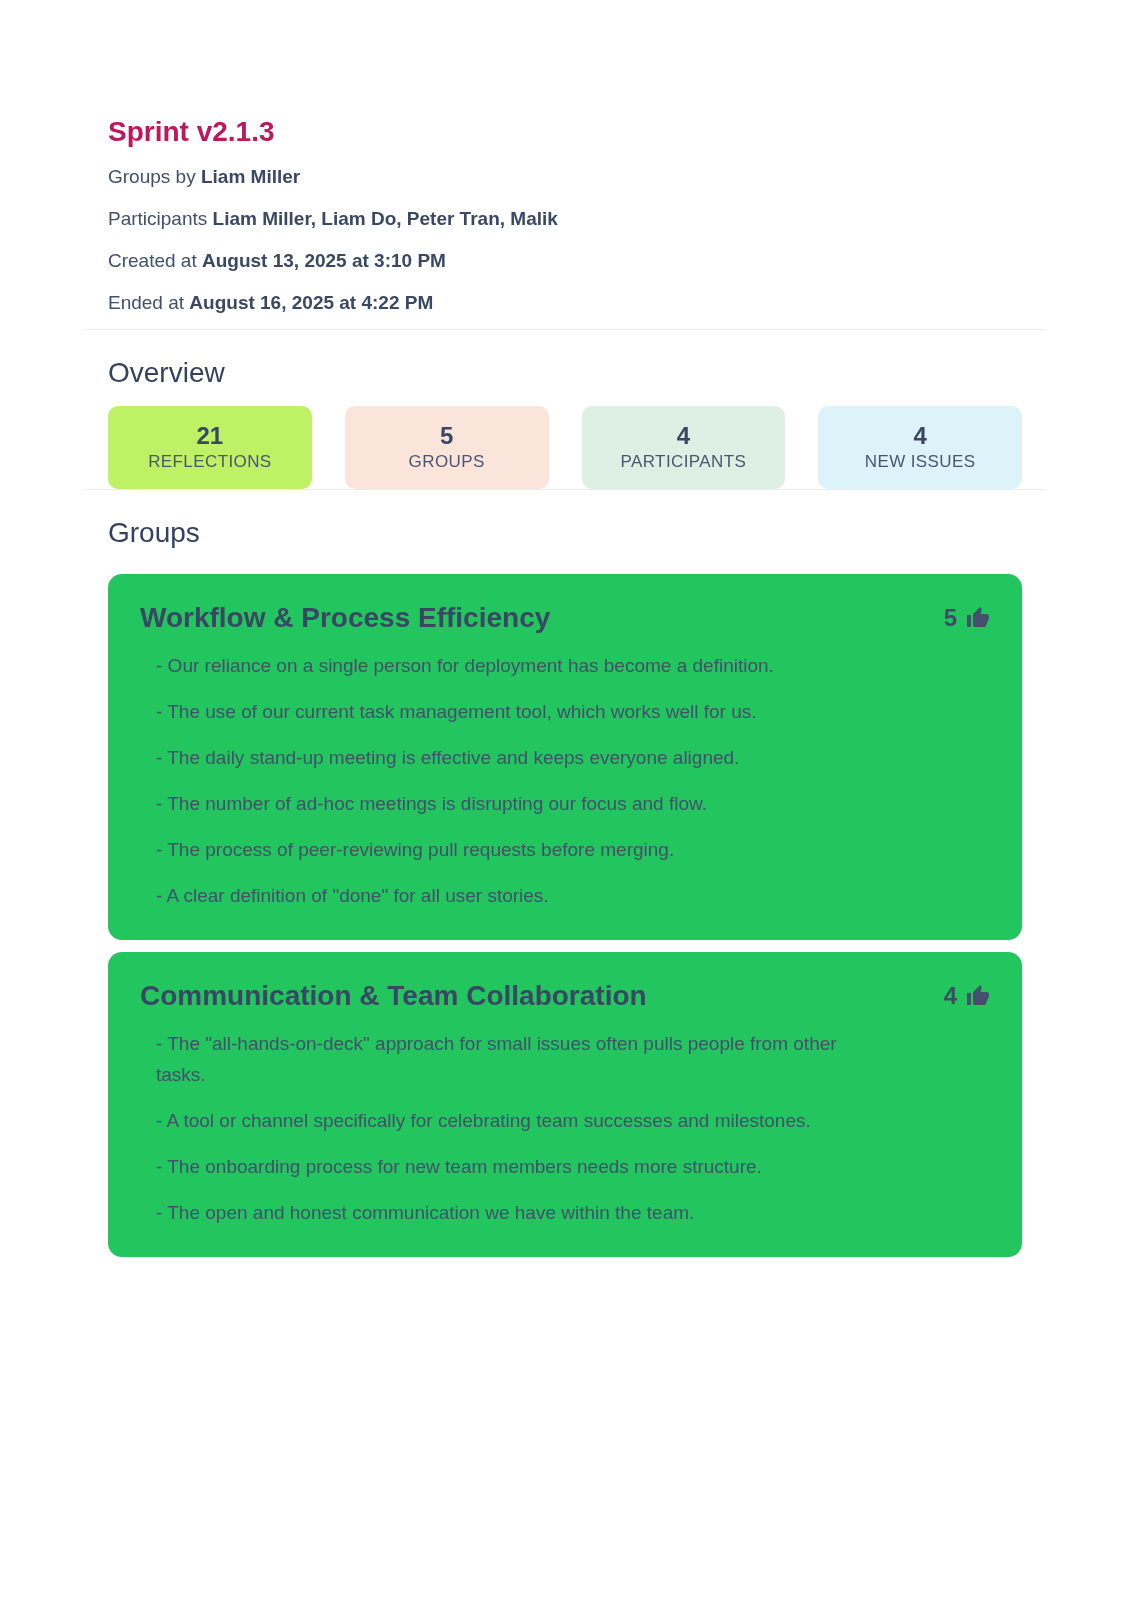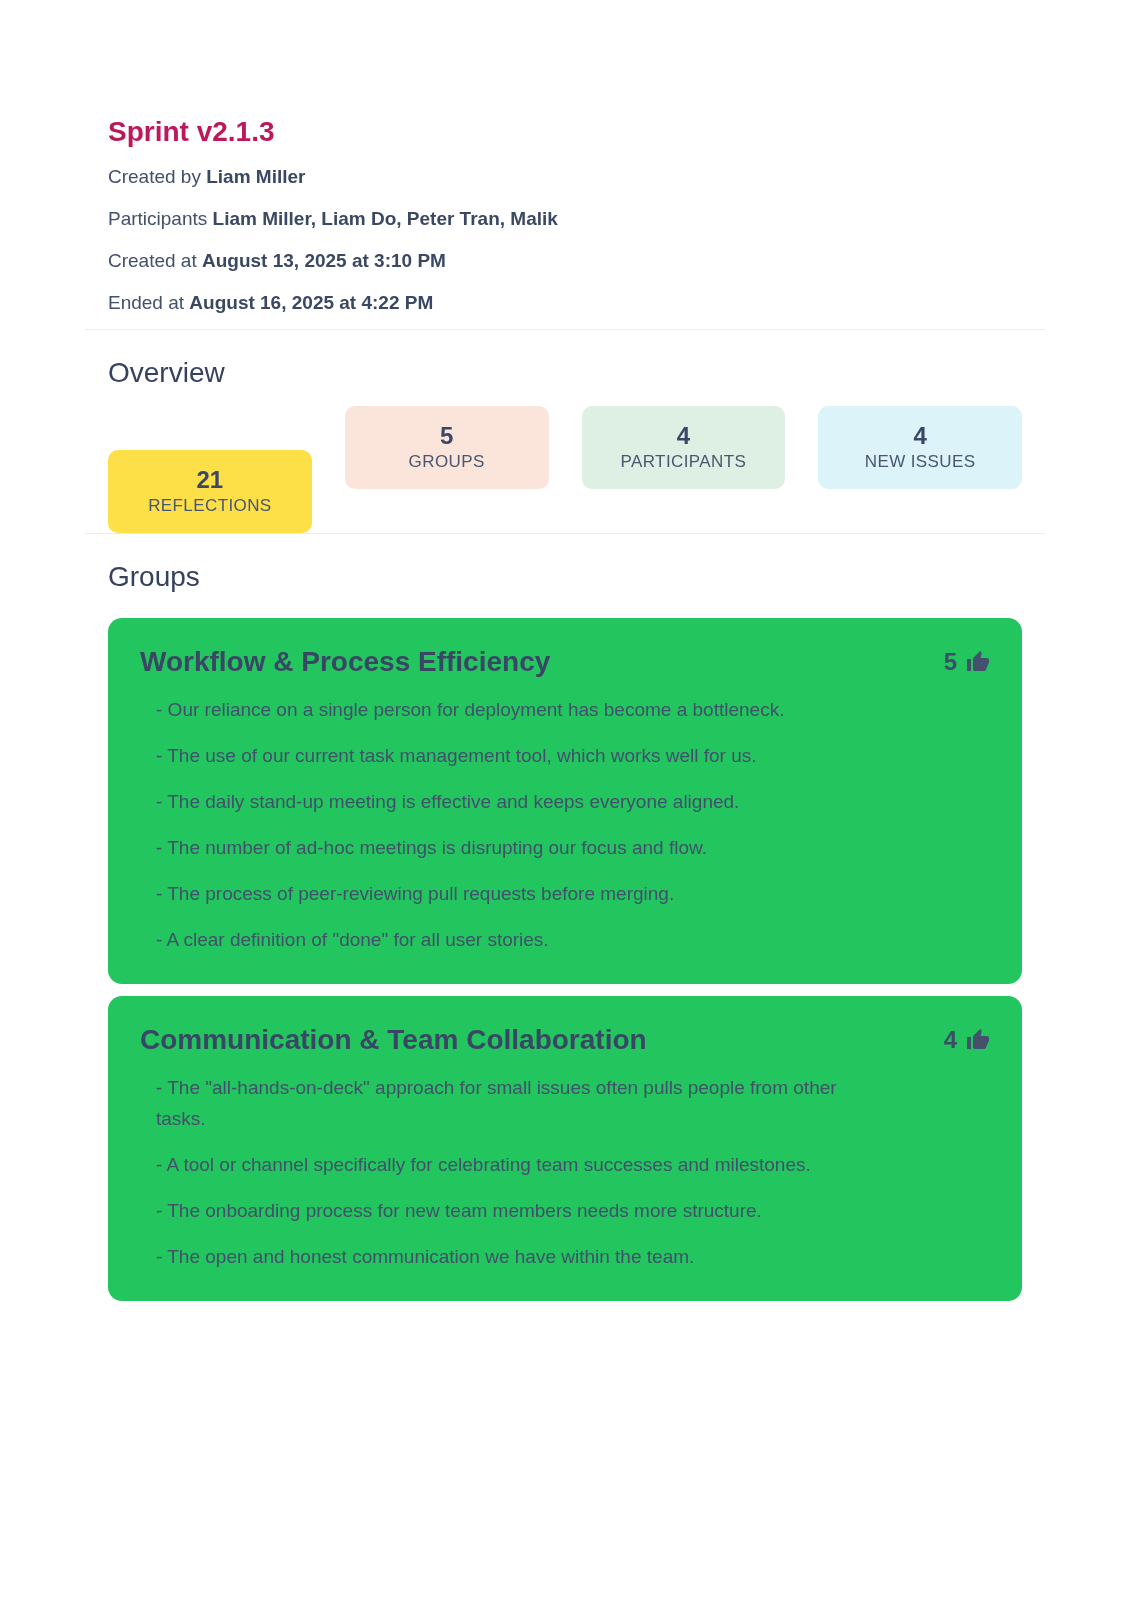--- a/index.html
+++ b/index.html
@@ -144,37 +144,37 @@
 </head>
 <body>
 
 <div class="page">
 
 
   <div class="inner">
 
     <h1 class="meeting-name">Sprint v2.1.3</h1>
 
-    <p class="meta"><span>Created by </span><strong>Liam Miller</strong></p>
+    <p class="meta"><span>Groups by </span><strong>Liam Miller</strong></p>
 
     <p class="meta"><span>Participants </span><strong>Liam Miller, Liam Do, Peter Tran, Malik</strong></p>
 
     <p class="meta"><span>Created at </span><strong>August 13, 2025 at 3:10 PM</strong></p>
 
     <p class="meta"><span>Ended at </span><strong>August 16, 2025 at 4:22 PM</strong></p>
 
   </div>
 
   <hr class="divider hr-1">
 
   <div class="inner">
     <h2 class="section-heading">Overview</h2>
 
     <div class="stats-row">
-      <div class="stat-card" style="background: #fde047; margin-top: 44px;">
+      <div class="stat-card" style="background: #bef264;">
         <div class="stat-value">21</div>
         <div class="stat-label">REFLECTIONS</div>
       </div>
       <div class="stat-card" style="background: rgb(251, 229, 218);">
         <div class="stat-value">5</div>
         <div class="stat-label">GROUPS</div>
       </div>
       <div class="stat-card" style="background: rgb(222, 240, 228);">
         <div class="stat-value">4</div>
         <div class="stat-label">PARTICIPANTS</div>
@@ -197,21 +197,21 @@
         <div class="group-votes">
           <span class="vote-count">5</span>
           <span class="thumb-icon">
             <svg viewBox="0 0 24 24" aria-hidden="true">
                 <path d="M1 21h4V9H1v12zm22-11c0-1.1-.9-2-2-2h-6.31l.95-4.57.03-.32c0-.41-.17-.79-.44-1.06L14.17 1 7.58 7.59C7.22 7.95 7 8.45 7 9v10c0 1.1.9 2 2 2h9c.83 0 1.54-.5 1.84-1.22l3.02-7.05c.09-.23.14-.47.14-.73v-2z"></path>
               </svg>
           </span>
         </div>
       </div>
       <div class="group-points">
-        <p>- Our reliance on a single person for deployment has become a bottleneck.</p>
+        <p>- Our reliance on a single person for deployment has become a definition.</p>
         <p>- The use of our current task management tool, which works well for us.</p>
         <p>- The daily stand-up meeting is effective and keeps everyone aligned.</p>
         <p>- The number of ad-hoc meetings is disrupting our focus and flow.</p>
         <p>- The process of peer-reviewing pull requests before merging.</p>
         <p>- A clear definition of "done" for all user stories.</p>
       </div>
     </article>
 
     <article class="group-card">
       <div class="group-header">

